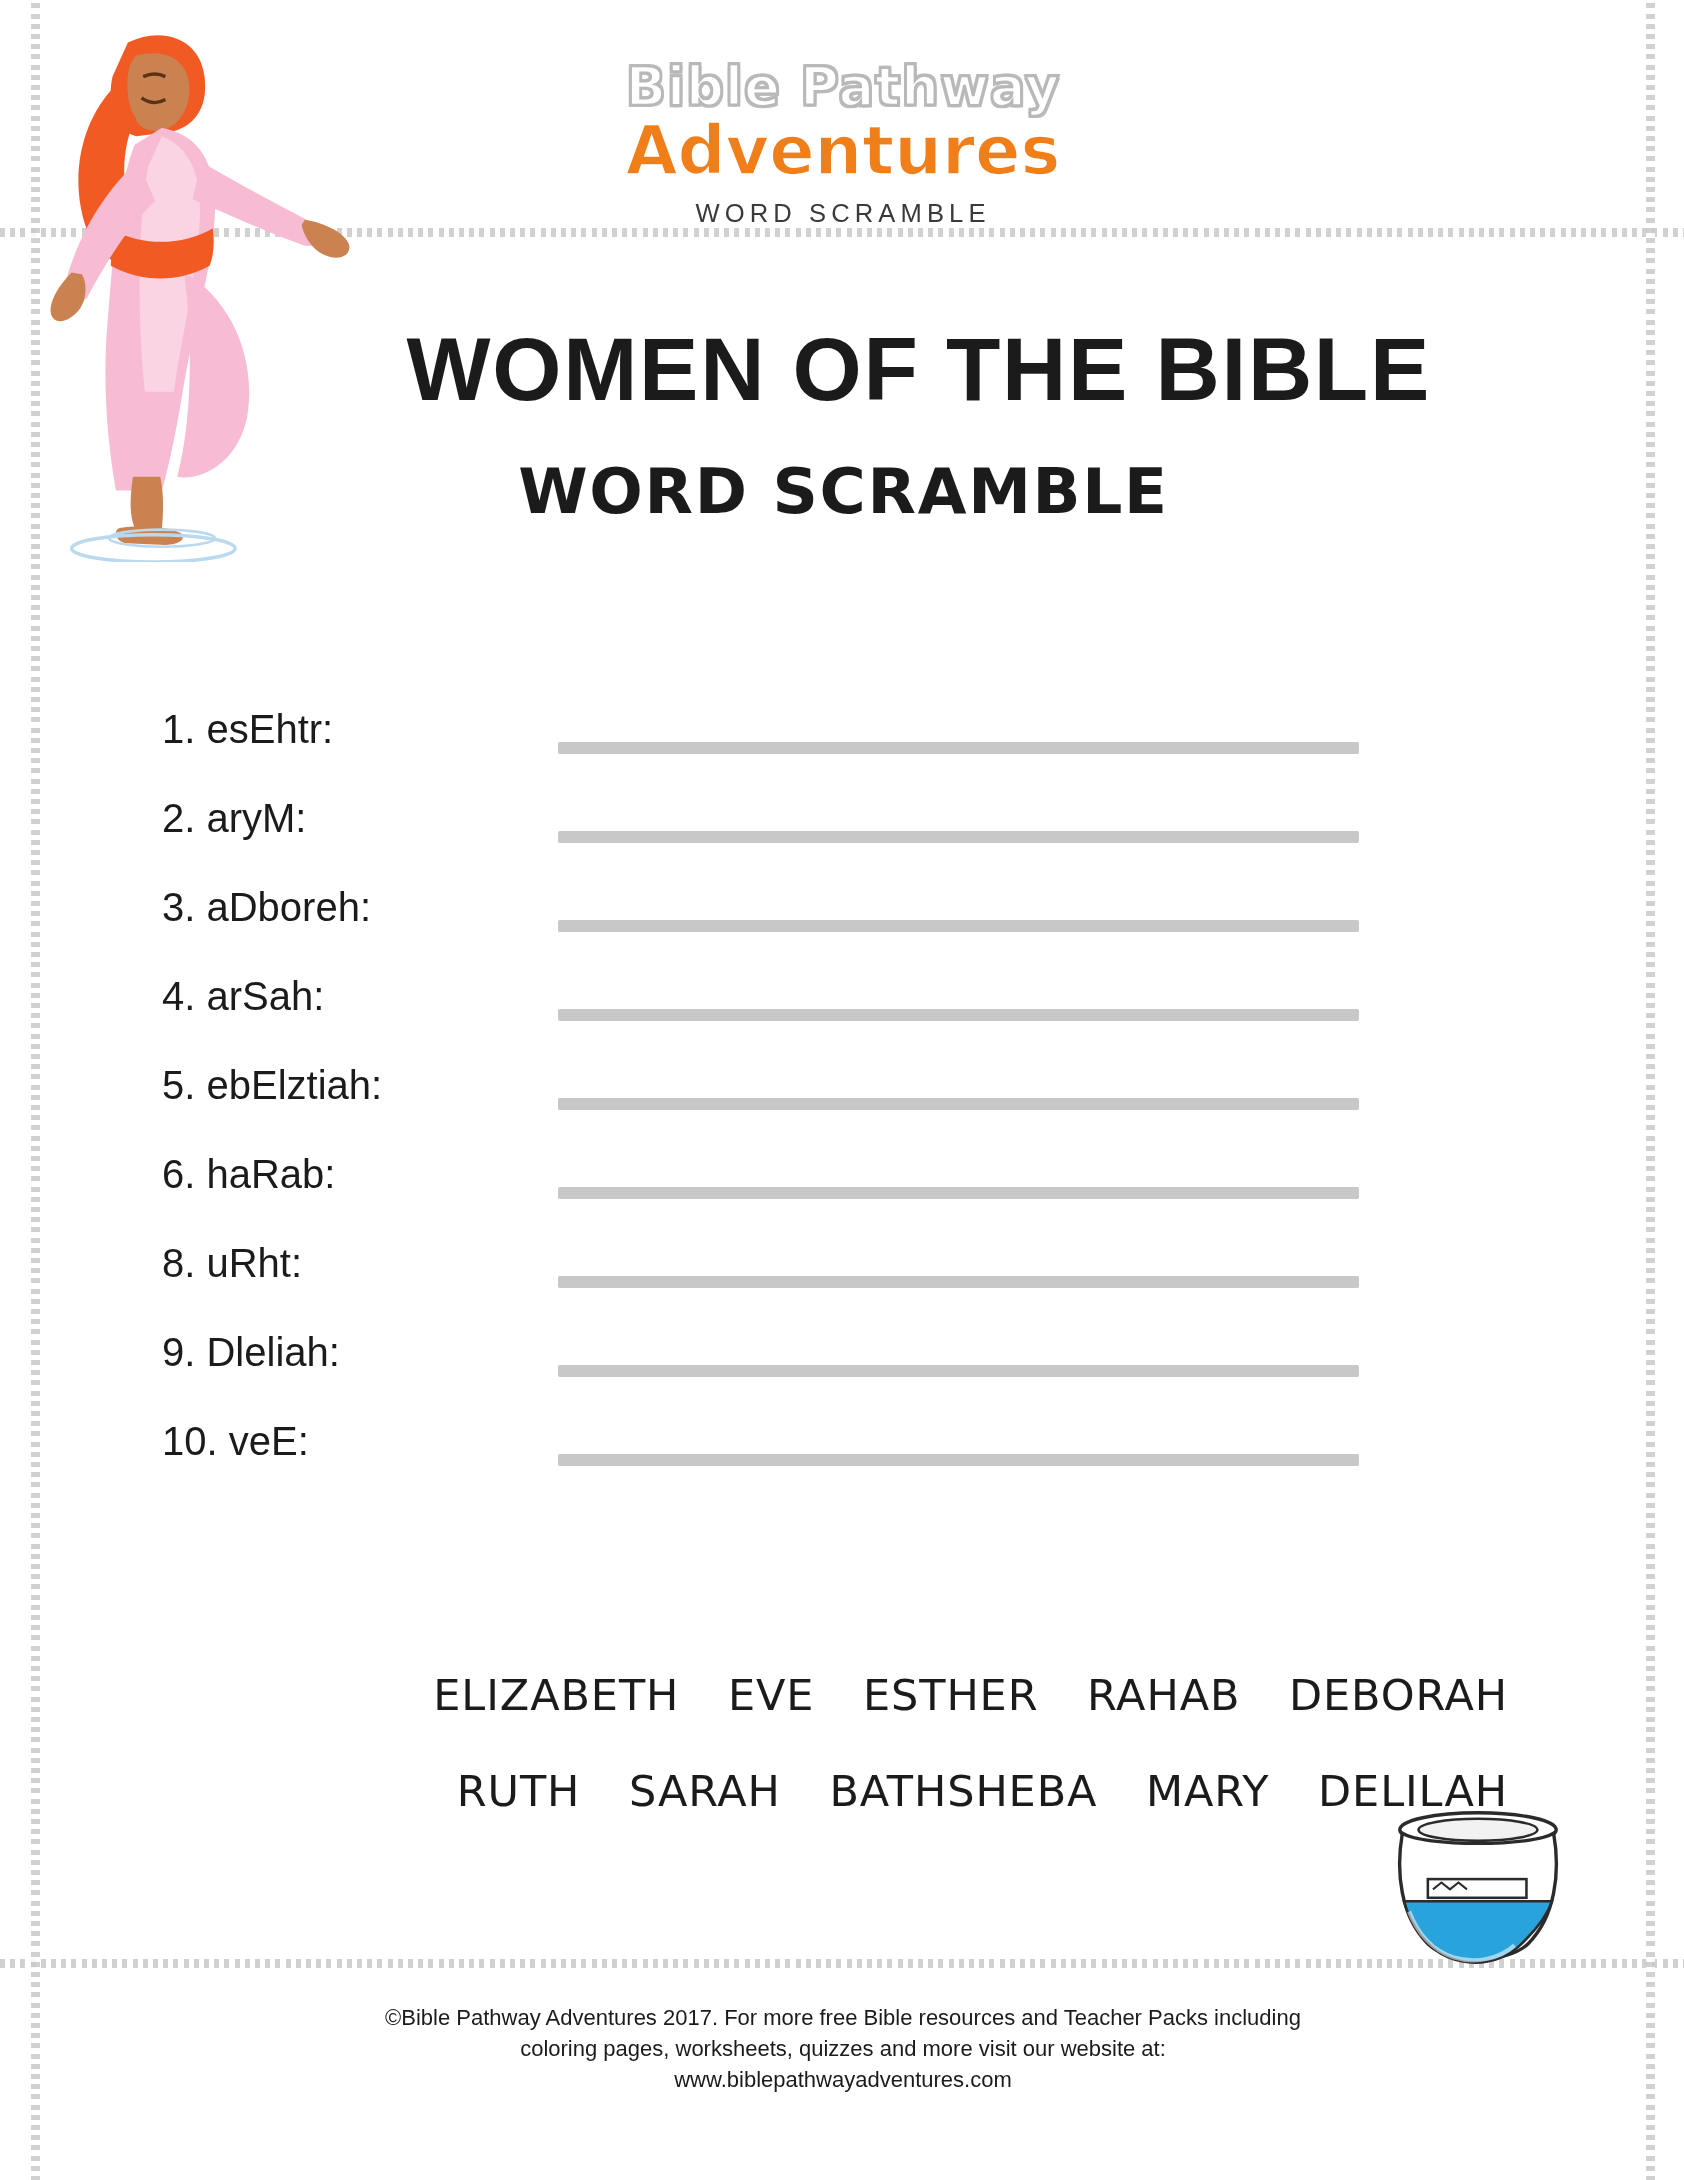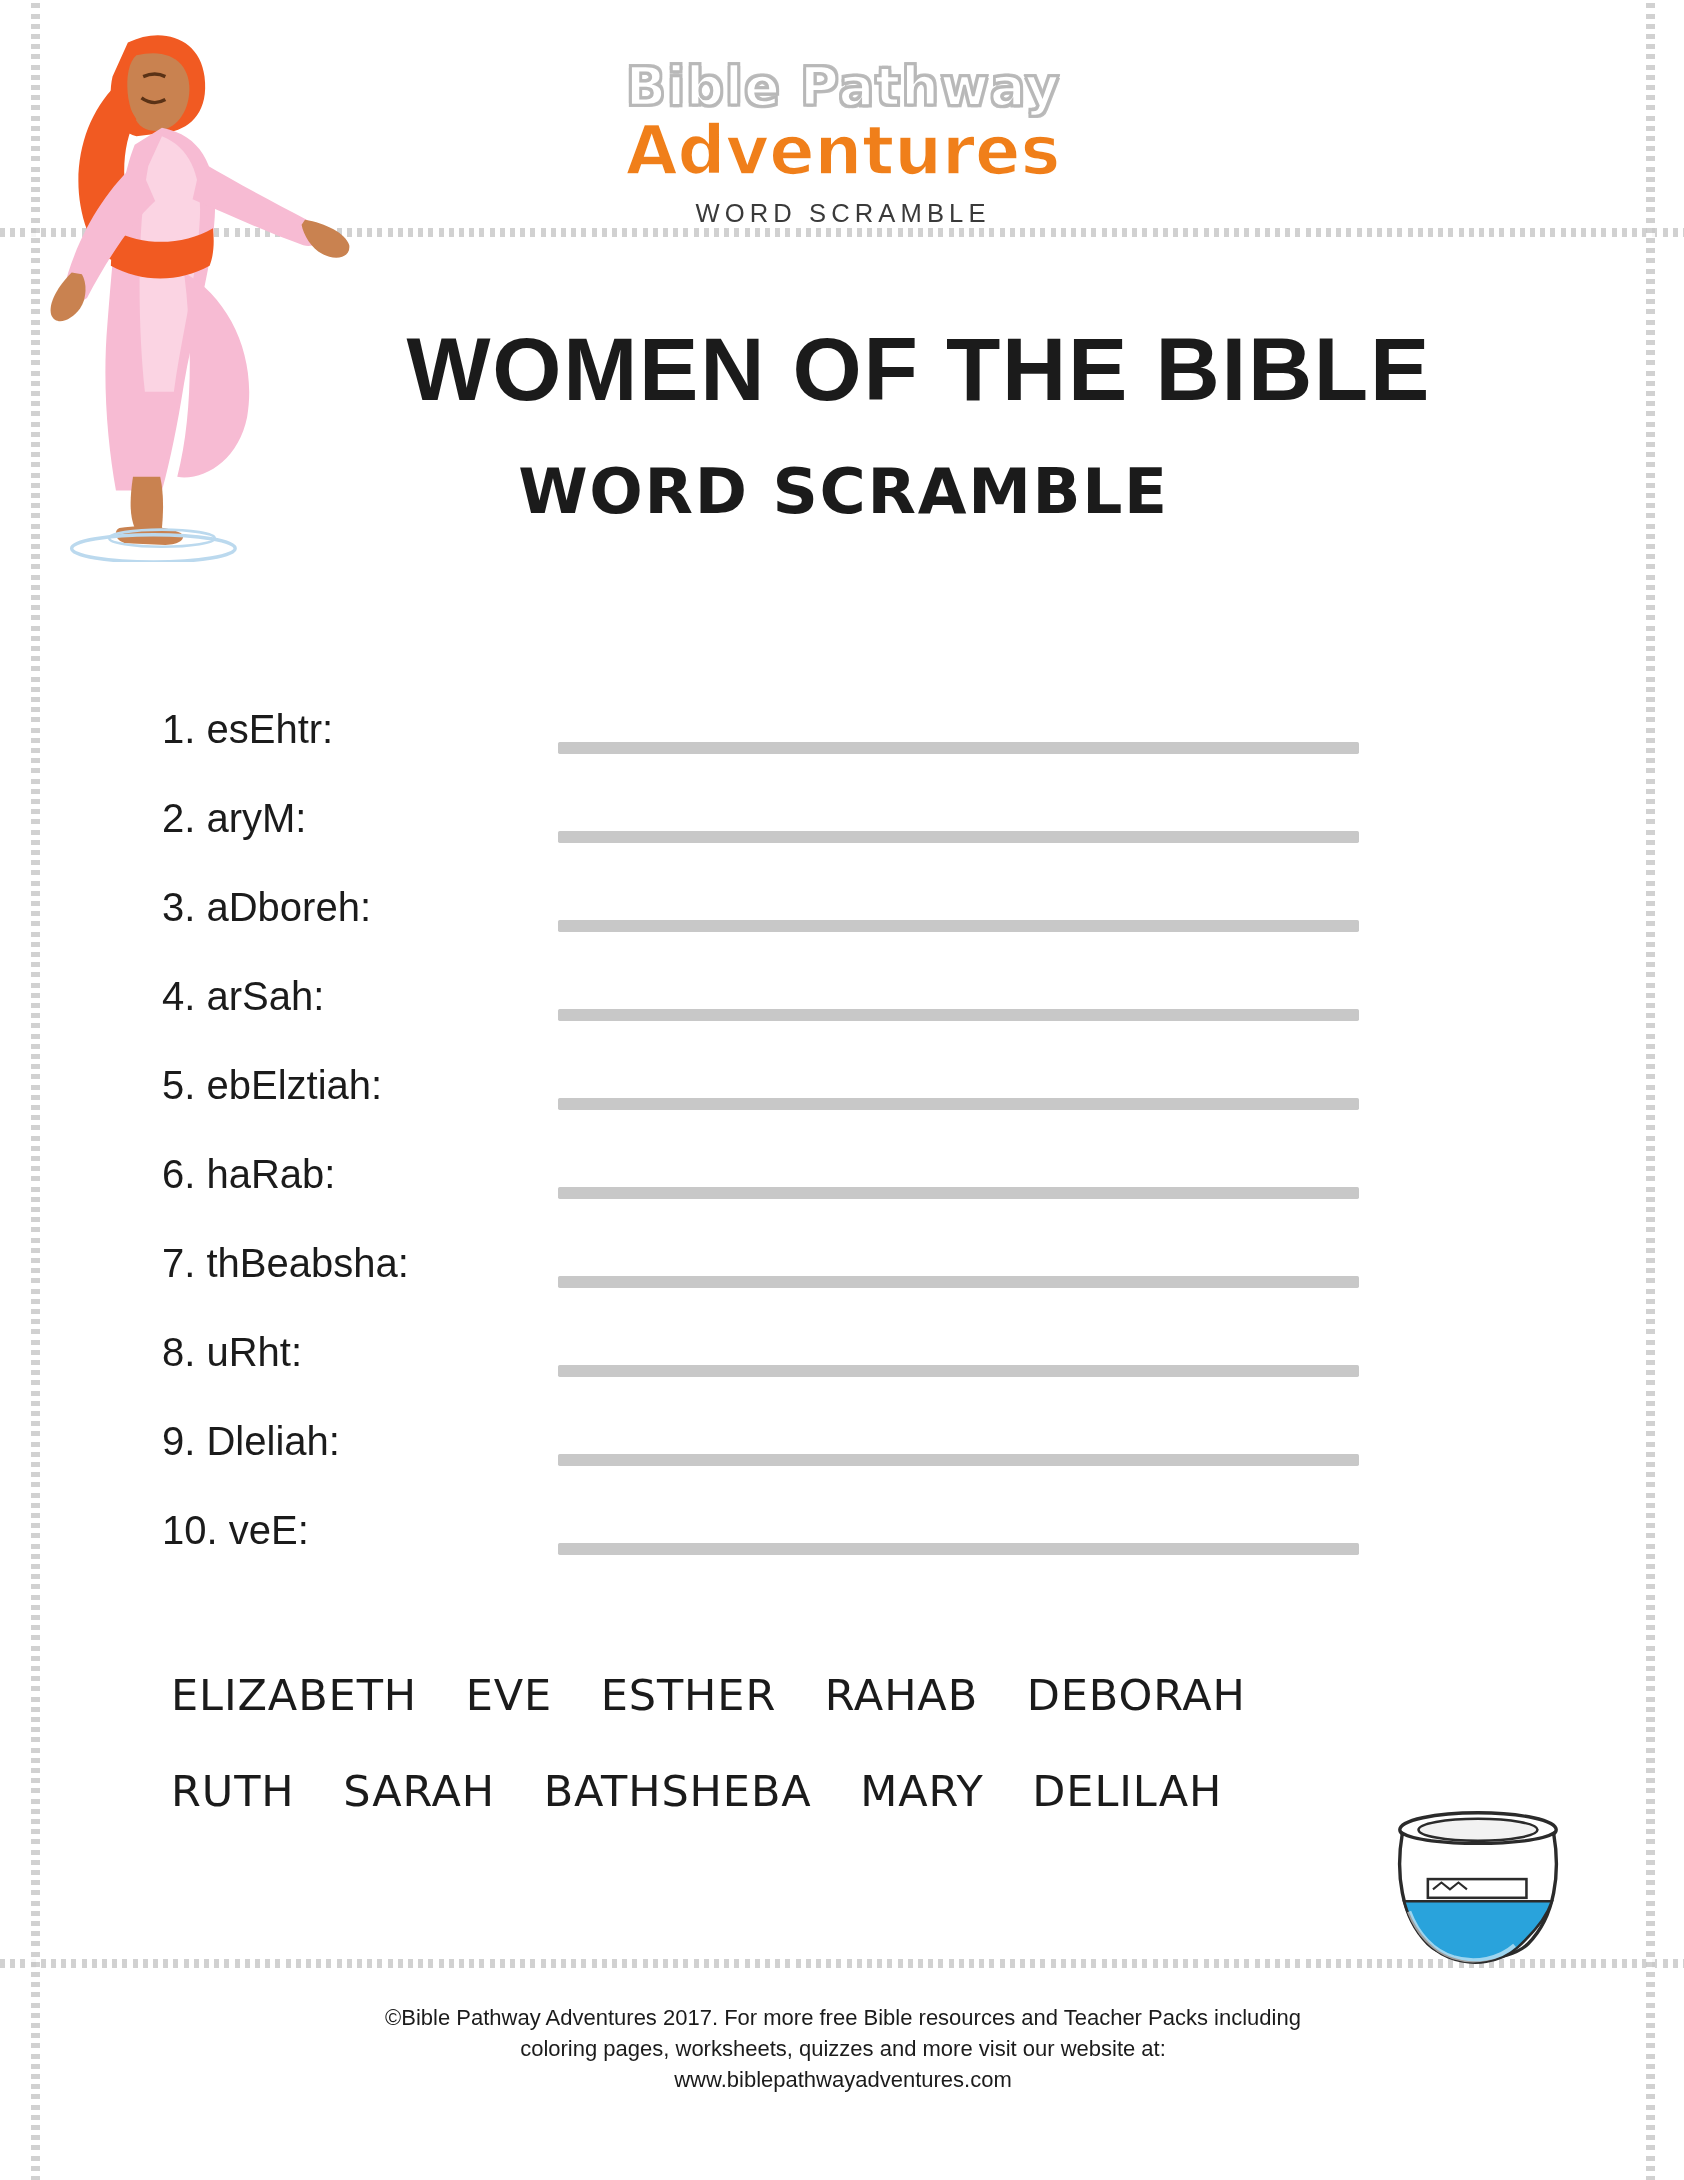--- a/index.html
+++ b/index.html
@@ -136,24 +136,24 @@
     top: 44px;
     width: 801px;
     height: 12px;
     background: #c8c8c8;
     border-radius: 1.7px;
   }
 
   
   .wordbank {
     position: absolute;
-    left: 154px;
+    left: 162px;
     top: 1670px;
     width: 1363px;
-    text-align: left;
+    text-align: right;
   }
   .wb-line {
     font-family: "DejaVu Sans", sans-serif;
     font-size: 43px;
     letter-spacing: 0.9px;
     color: #1b1b1b;
     margin-bottom: 46px;
     white-space: nowrap;
   }
   .wb-line span { margin: 0 17px; }
@@ -290,27 +290,20 @@
     </div>
 
     <div class="row">
       <div class="row-label">
         <span>6.</span>
         <span>haRab:</span>
       </div>
       <div class="row-line"></div>
     </div>
 
-    <div class="row">
-      <div class="row-label">
-        <span>7.</span>
-        <span>thBeabsha:</span>
-      </div>
-      <div class="row-line"></div>
-    </div>
 
     <div class="row">
       <div class="row-label">
         <span>8.</span>
         <span>uRht:</span>
       </div>
       <div class="row-line"></div>
     </div>
 
     <div class="row">

